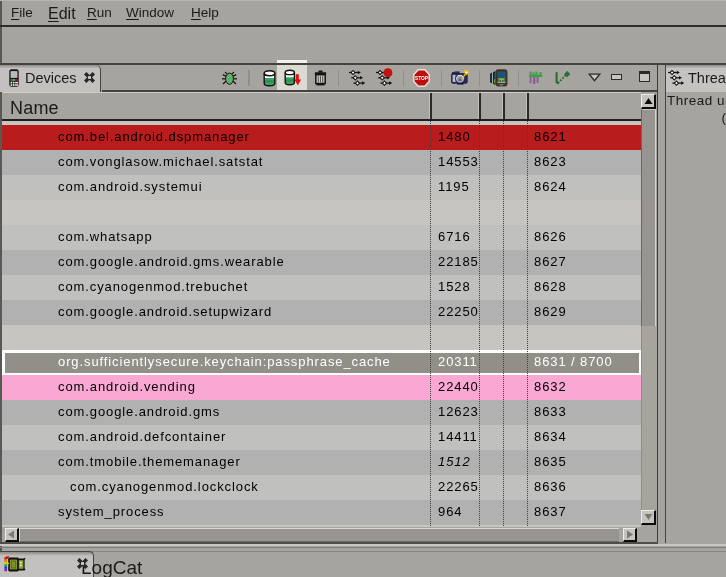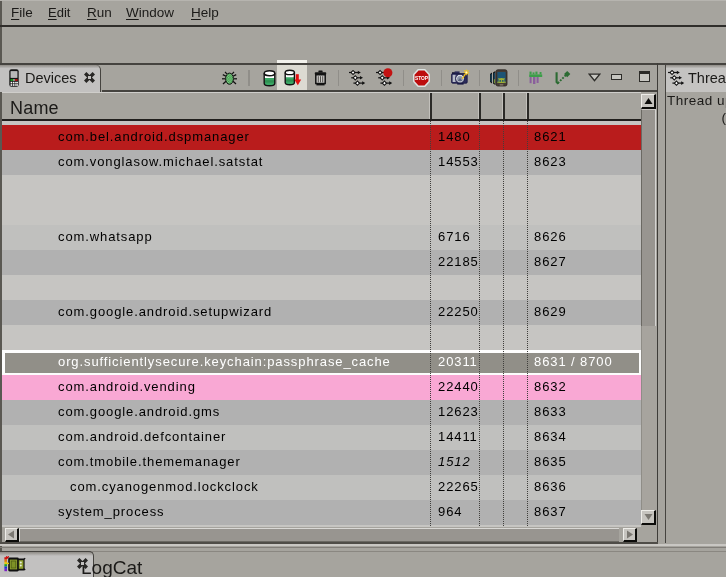--- a/index.html
+++ b/index.html
@@ -10,21 +10,21 @@
   .rowtxt{font-size:13px;letter-spacing:0.9px;}
   u{text-underline-offset:2px;}
 </style></head>
 <body>
 
 <div class="abs" style="left:0;top:0;width:2px;height:577px;background:#5a5852;"></div>
 
 <div class="abs" style="left:0;top:0;width:726px;height:1px;background:#b6b4af;"></div>
 
 <div class="abs txt" style="left:11px;top:4.5px;font-size:13.5px;"><u>F</u>ile</div>
-<div class="abs txt" style="left:48px;top:4.5px;font-size:13px;"><u>E</u>dit</div>
+<div class="abs txt" style="left:48px;top:4.5px;font-size:16px;"><u>E</u>dit</div>
 <div class="abs txt" style="left:87px;top:4.5px;font-size:13.5px;"><u>R</u>un</div>
 <div class="abs txt" style="left:126px;top:4.5px;font-size:13.5px;"><u>W</u>indow</div>
 <div class="abs txt" style="left:191px;top:4.5px;font-size:13.5px;"><u>H</u>elp</div>
 <div class="abs" style="left:0;top:25px;width:726px;height:2px;background:#2f2d2a;"></div>
 
 <div class="abs" style="left:0;top:63px;width:726px;height:1.5px;background:#45433f;"></div>
 
 <div class="abs" style="left:0;top:64.5px;width:100px;height:27.5px;
      background:linear-gradient(#8e8b85 0,#c2c1c0 3.5px,#c2c1c0);
      border-right:1.5px solid #45433f;border-top-right-radius:5px;"></div>
@@ -49,28 +49,39 @@
 <div class="abs" style="left:0;top:4px;width:639px;height:25px;background:#b91c1c;">
       <span class="abs rowtxt" style="left:56px;top:4px;">com.bel.android.dspmanager</span>
       <span class="abs rowtxt" style="left:436px;top:4px;">1480</span>
       <span class="abs rowtxt" style="left:532px;top:4px;">8621</span>
     </div>
 <div class="abs" style="left:0;top:29px;width:639px;height:25px;background:#b1b1b1;">
       <span class="abs rowtxt" style="left:56px;top:4px;">com.vonglasow.michael.satstat</span>
       <span class="abs rowtxt" style="left:436px;top:4px;">14553</span>
       <span class="abs rowtxt" style="left:532px;top:4px;">8623</span>
     </div>
+<div class="abs" style="left:0;top:54px;width:639px;height:25px;background:#c0c0be;">
+      <span class="abs rowtxt" style="left:56px;top:4px;">com.android.systemui</span>
+      <span class="abs rowtxt" style="left:436px;top:4px;">1195</span>
+      <span class="abs rowtxt" style="left:532px;top:4px;">8624</span>
+    </div>
 <div class="abs" style="left:0;top:104px;width:639px;height:25px;background:#c0c0be;">
       <span class="abs rowtxt" style="left:56px;top:4px;">com.whatsapp</span>
       <span class="abs rowtxt" style="left:436px;top:4px;">6716</span>
       <span class="abs rowtxt" style="left:532px;top:4px;">8626</span>
     </div>
 <div class="abs" style="left:0;top:129px;width:639px;height:25px;background:#b1b1b1;">
+      <span class="abs rowtxt" style="left:56px;top:4px;">com.google.android.gms.wearable</span>
       <span class="abs rowtxt" style="left:436px;top:4px;">22185</span>
       <span class="abs rowtxt" style="left:532px;top:4px;">8627</span>
+    </div>
+<div class="abs" style="left:0;top:154px;width:639px;height:25px;background:#c0c0be;">
+      <span class="abs rowtxt" style="left:56px;top:4px;">com.cyanogenmod.trebuchet</span>
+      <span class="abs rowtxt" style="left:436px;top:4px;">1528</span>
+      <span class="abs rowtxt" style="left:532px;top:4px;">8628</span>
     </div>
 <div class="abs" style="left:0;top:179px;width:639px;height:25px;background:#b1b1b1;">
       <span class="abs rowtxt" style="left:56px;top:4px;">com.google.android.setupwizard</span>
       <span class="abs rowtxt" style="left:436px;top:4px;">22250</span>
       <span class="abs rowtxt" style="left:532px;top:4px;">8629</span>
     </div>
 <div class="abs" style="left:0;top:229px;width:639px;height:25px;background:#b1b1b1;"></div>
 <div class="abs" style="left:0;top:254px;width:639px;height:25px;background:#f9a8d4;">
       <span class="abs rowtxt" style="left:56px;top:4px;">com.android.vending</span>
       <span class="abs rowtxt" style="left:436px;top:4px;">22440</span>

